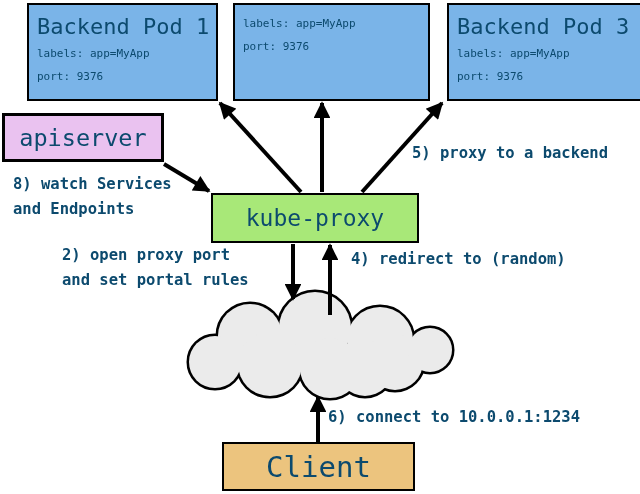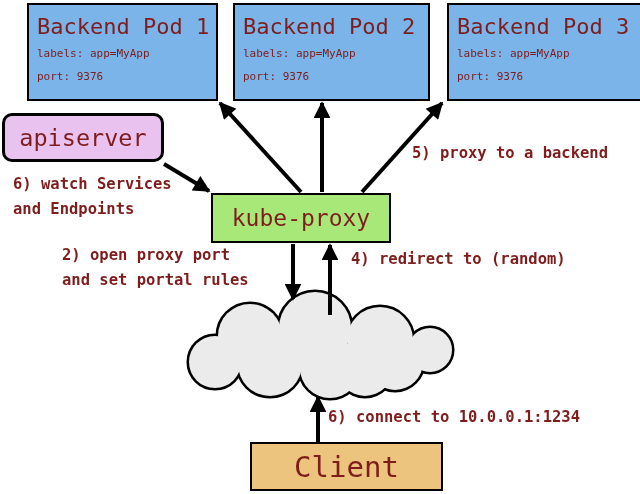--- a/index.html
+++ b/index.html
@@ -3,21 +3,21 @@
 <meta charset="utf-8">
 <style>
   * { margin: 0; padding: 0; box-sizing: border-box; }
   html, body { background: #fff; }
   #canvas {
     position: relative;
     width: 640px;
     height: 494px;
     background: #fff;
     font-family: "DejaVu Sans Mono", "Liberation Mono", monospace;
-    color: #7f1d1d;
+    color: #0c4a6e;
     overflow: hidden;
   }
   .layer-svg {
     position: absolute;
     left: 0; top: 0;
     width: 640px; height: 494px;
     z-index: 1;
   }
   .node {
     position: absolute;
@@ -30,21 +30,21 @@
   #pod1 { left: 27px; }
   #pod2 { left: 233px; width: 197px; }
   #pod3 { left: 447px; width: 220px; }
   #apiserver {
     left: 2px; top: 113px; width: 162px; height: 49px;
     border-width: 3px;
     display: flex; align-items: center; justify-content: center;
     font-size: 23.5px;
   }
   #kube-proxy {
-    left: 211px; top: 193px; width: 180px; height: 50px;
+    left: 211px; top: 193px; width: 208px; height: 50px;
     display: flex; align-items: center; justify-content: center;
     font-size: 23px;
   }
   #client {
     left: 222px; top: 442px; width: 193px; height: 49px;
     display: flex; align-items: center; justify-content: center;
     font-size: 29px;
   }
   .cloud-label {
     position: absolute;
@@ -114,42 +114,41 @@
         <line x1="318" y1="442" x2="318" y2="397" marker-end="url(#ah)"></line>
       </g>
   </svg>
 
   <div class="node pod-box" id="pod1" style="background: rgb(122, 180, 232);">
     <div class="pod-title">Backend Pod 1</div>
     <div class="pod-line">labels: app=MyApp</div>
     <div class="pod-line">port: 9376</div>
   </div>
   <div class="node pod-box" id="pod2" style="background: rgb(122, 180, 232);">
-    <div class="pod-title">Backend Pod 2</div>
     <div class="pod-line">labels: app=MyApp</div>
     <div class="pod-line">port: 9376</div>
   </div>
   <div class="node pod-box" id="pod3" style="background: rgb(122, 180, 232);">
     <div class="pod-title">Backend Pod 3</div>
     <div class="pod-line">labels: app=MyApp</div>
     <div class="pod-line">port: 9376</div>
   </div>
 
-  <div class="node" id="apiserver" style="background: rgb(234, 194, 240); border-radius: 10px;">
+  <div class="node" id="apiserver" style="background: rgb(234, 194, 240);">
     <span>apiserver</span>
   </div>
 
   <div class="node" id="kube-proxy" style="background: rgb(168, 232, 120);">
     <span>kube-proxy</span>
   </div>
 
-  <div class="node" id="client" style="background: rgb(236, 196, 126); margin-left: 28px;">
+  <div class="node" id="client" style="background: rgb(236, 196, 126);">
     <span>Client</span>
   </div>
 
 
-  <div class="step-label" id="step1"><span>6) watch Services</span><br><span>and Endpoints</span></div>
+  <div class="step-label" id="step1"><span>8) watch Services</span><br><span>and Endpoints</span></div>
   <div class="step-label" id="step2"><span>2) open proxy port</span><br><span>and set portal rules</span></div>
   <div class="step-label" id="step3"><span>6) connect to 10.0.0.1:1234</span></div>
   <div class="step-label" id="step4"><span>4) redirect to (random)</span><br></div>
   <div class="step-label" id="step5"><span>5) proxy to a backend</span></div>
 
 </div>
 
 </body></html>

